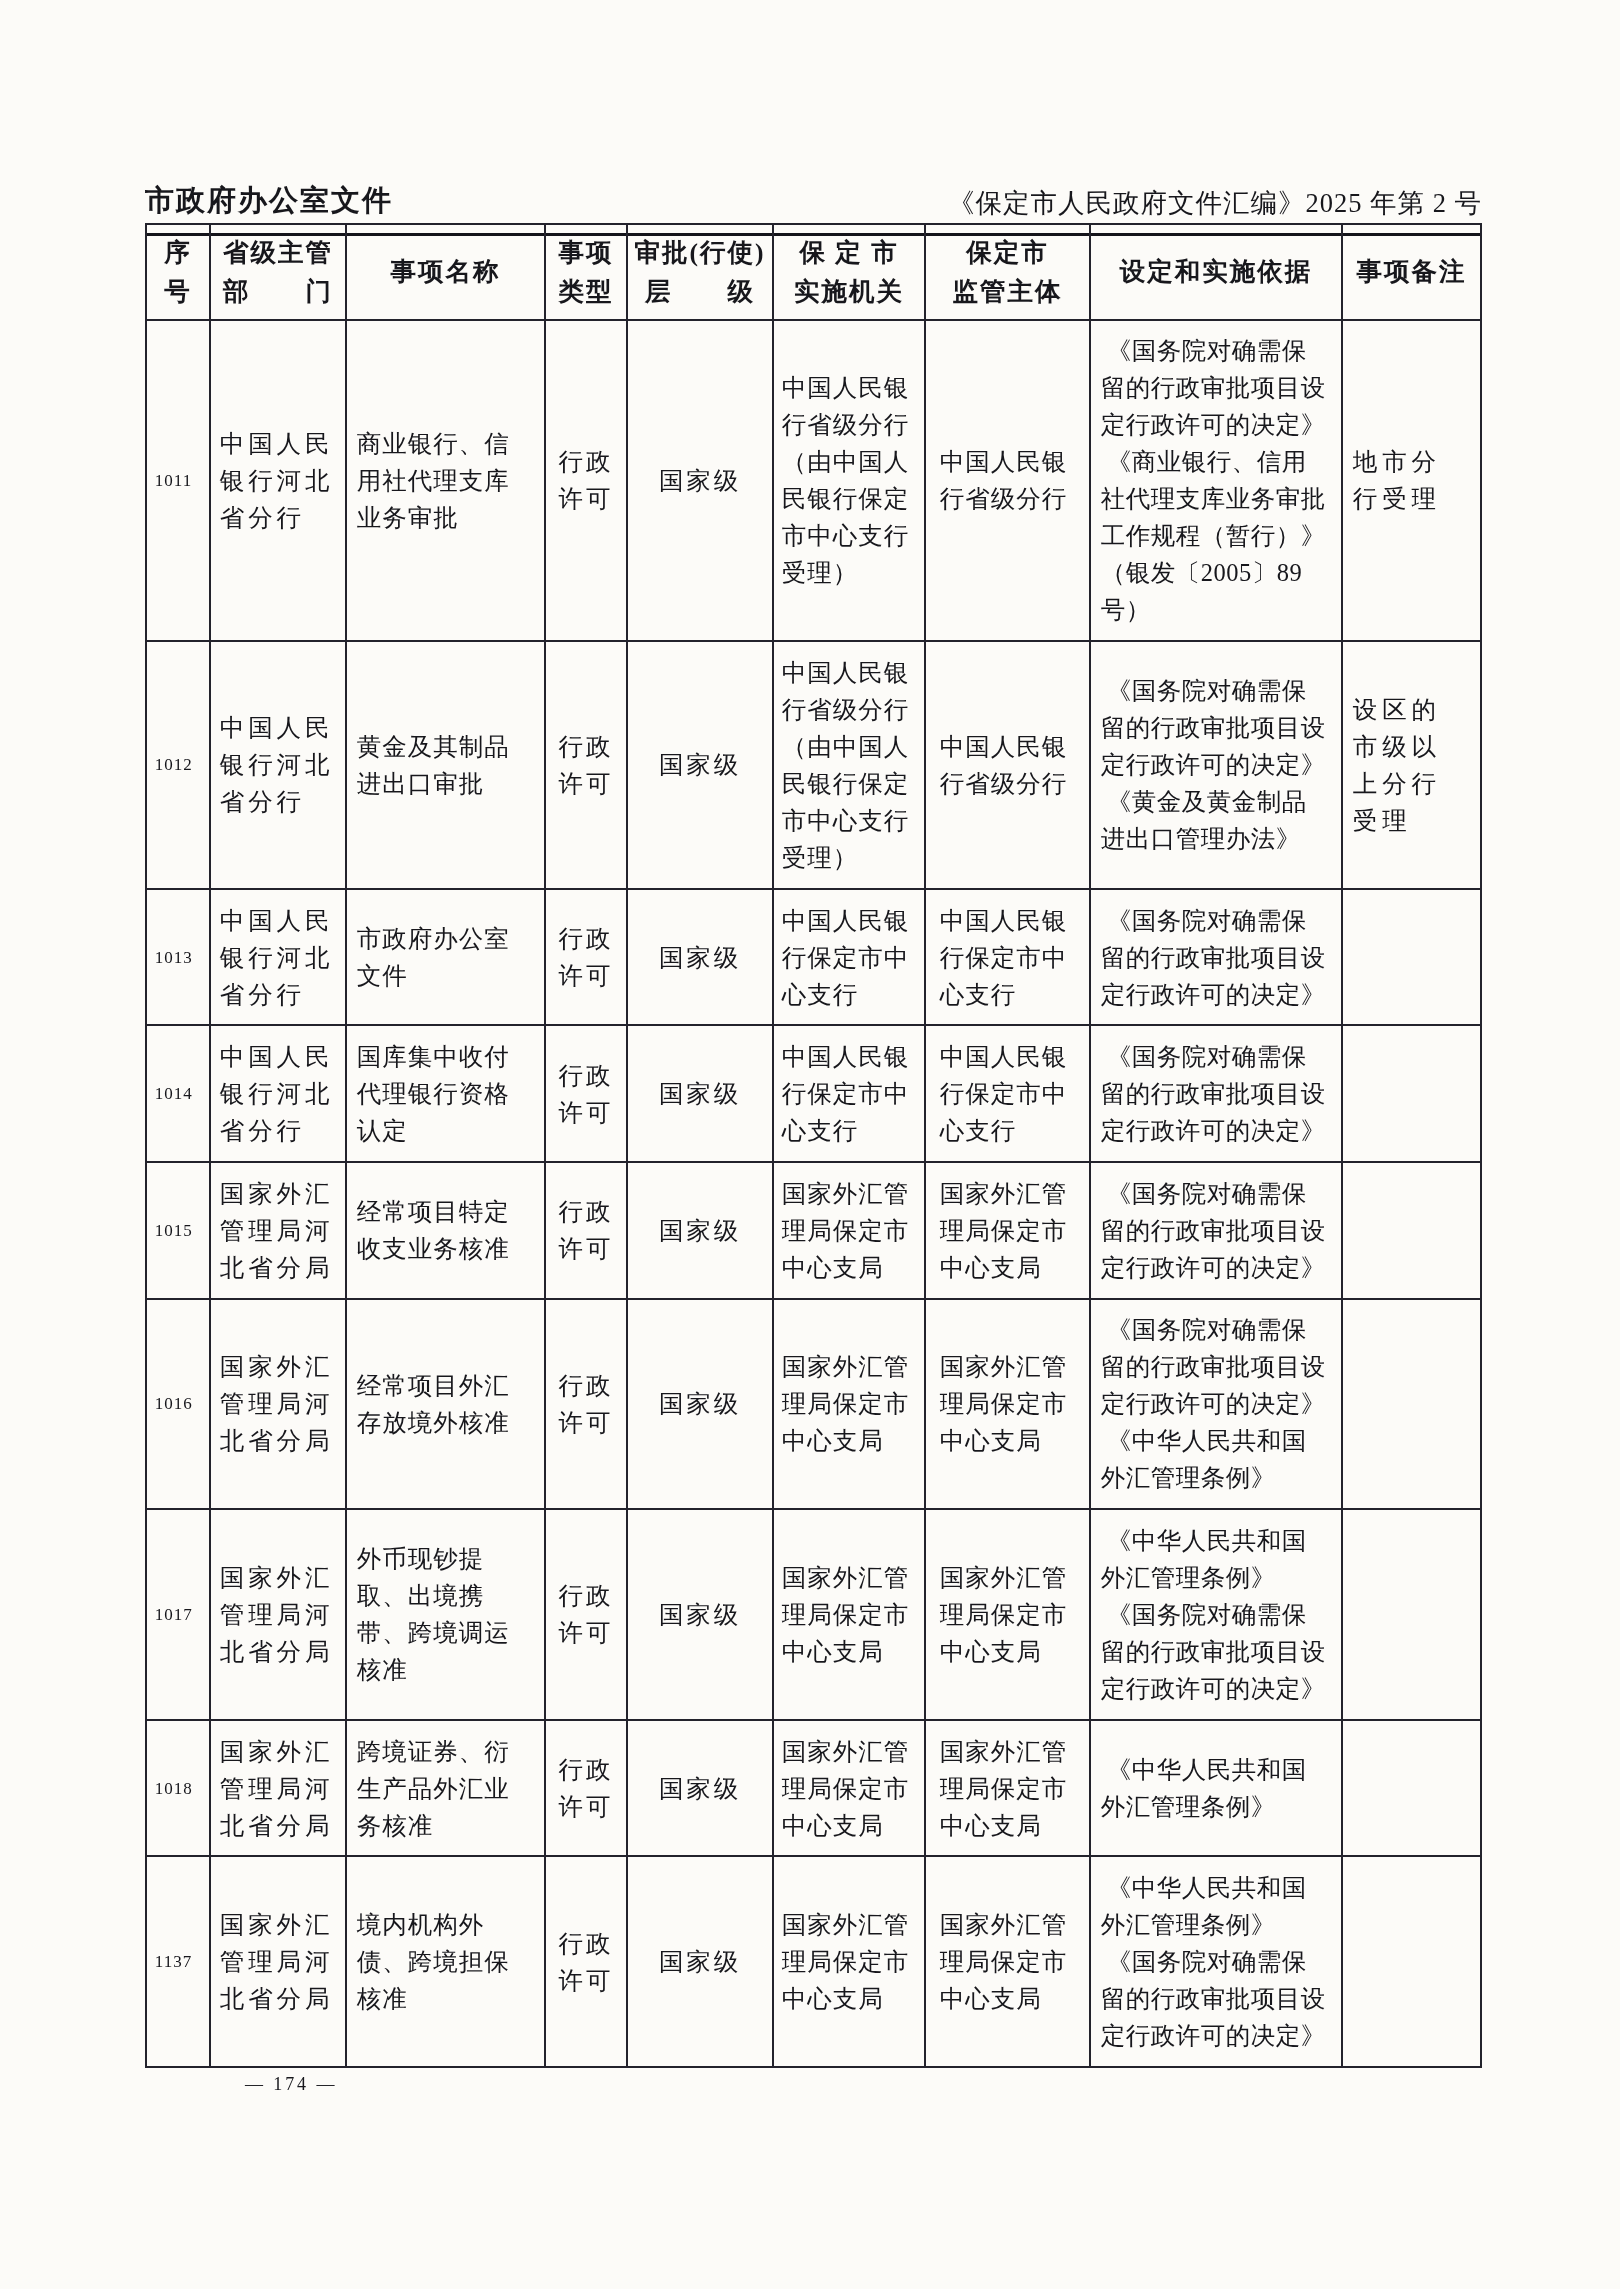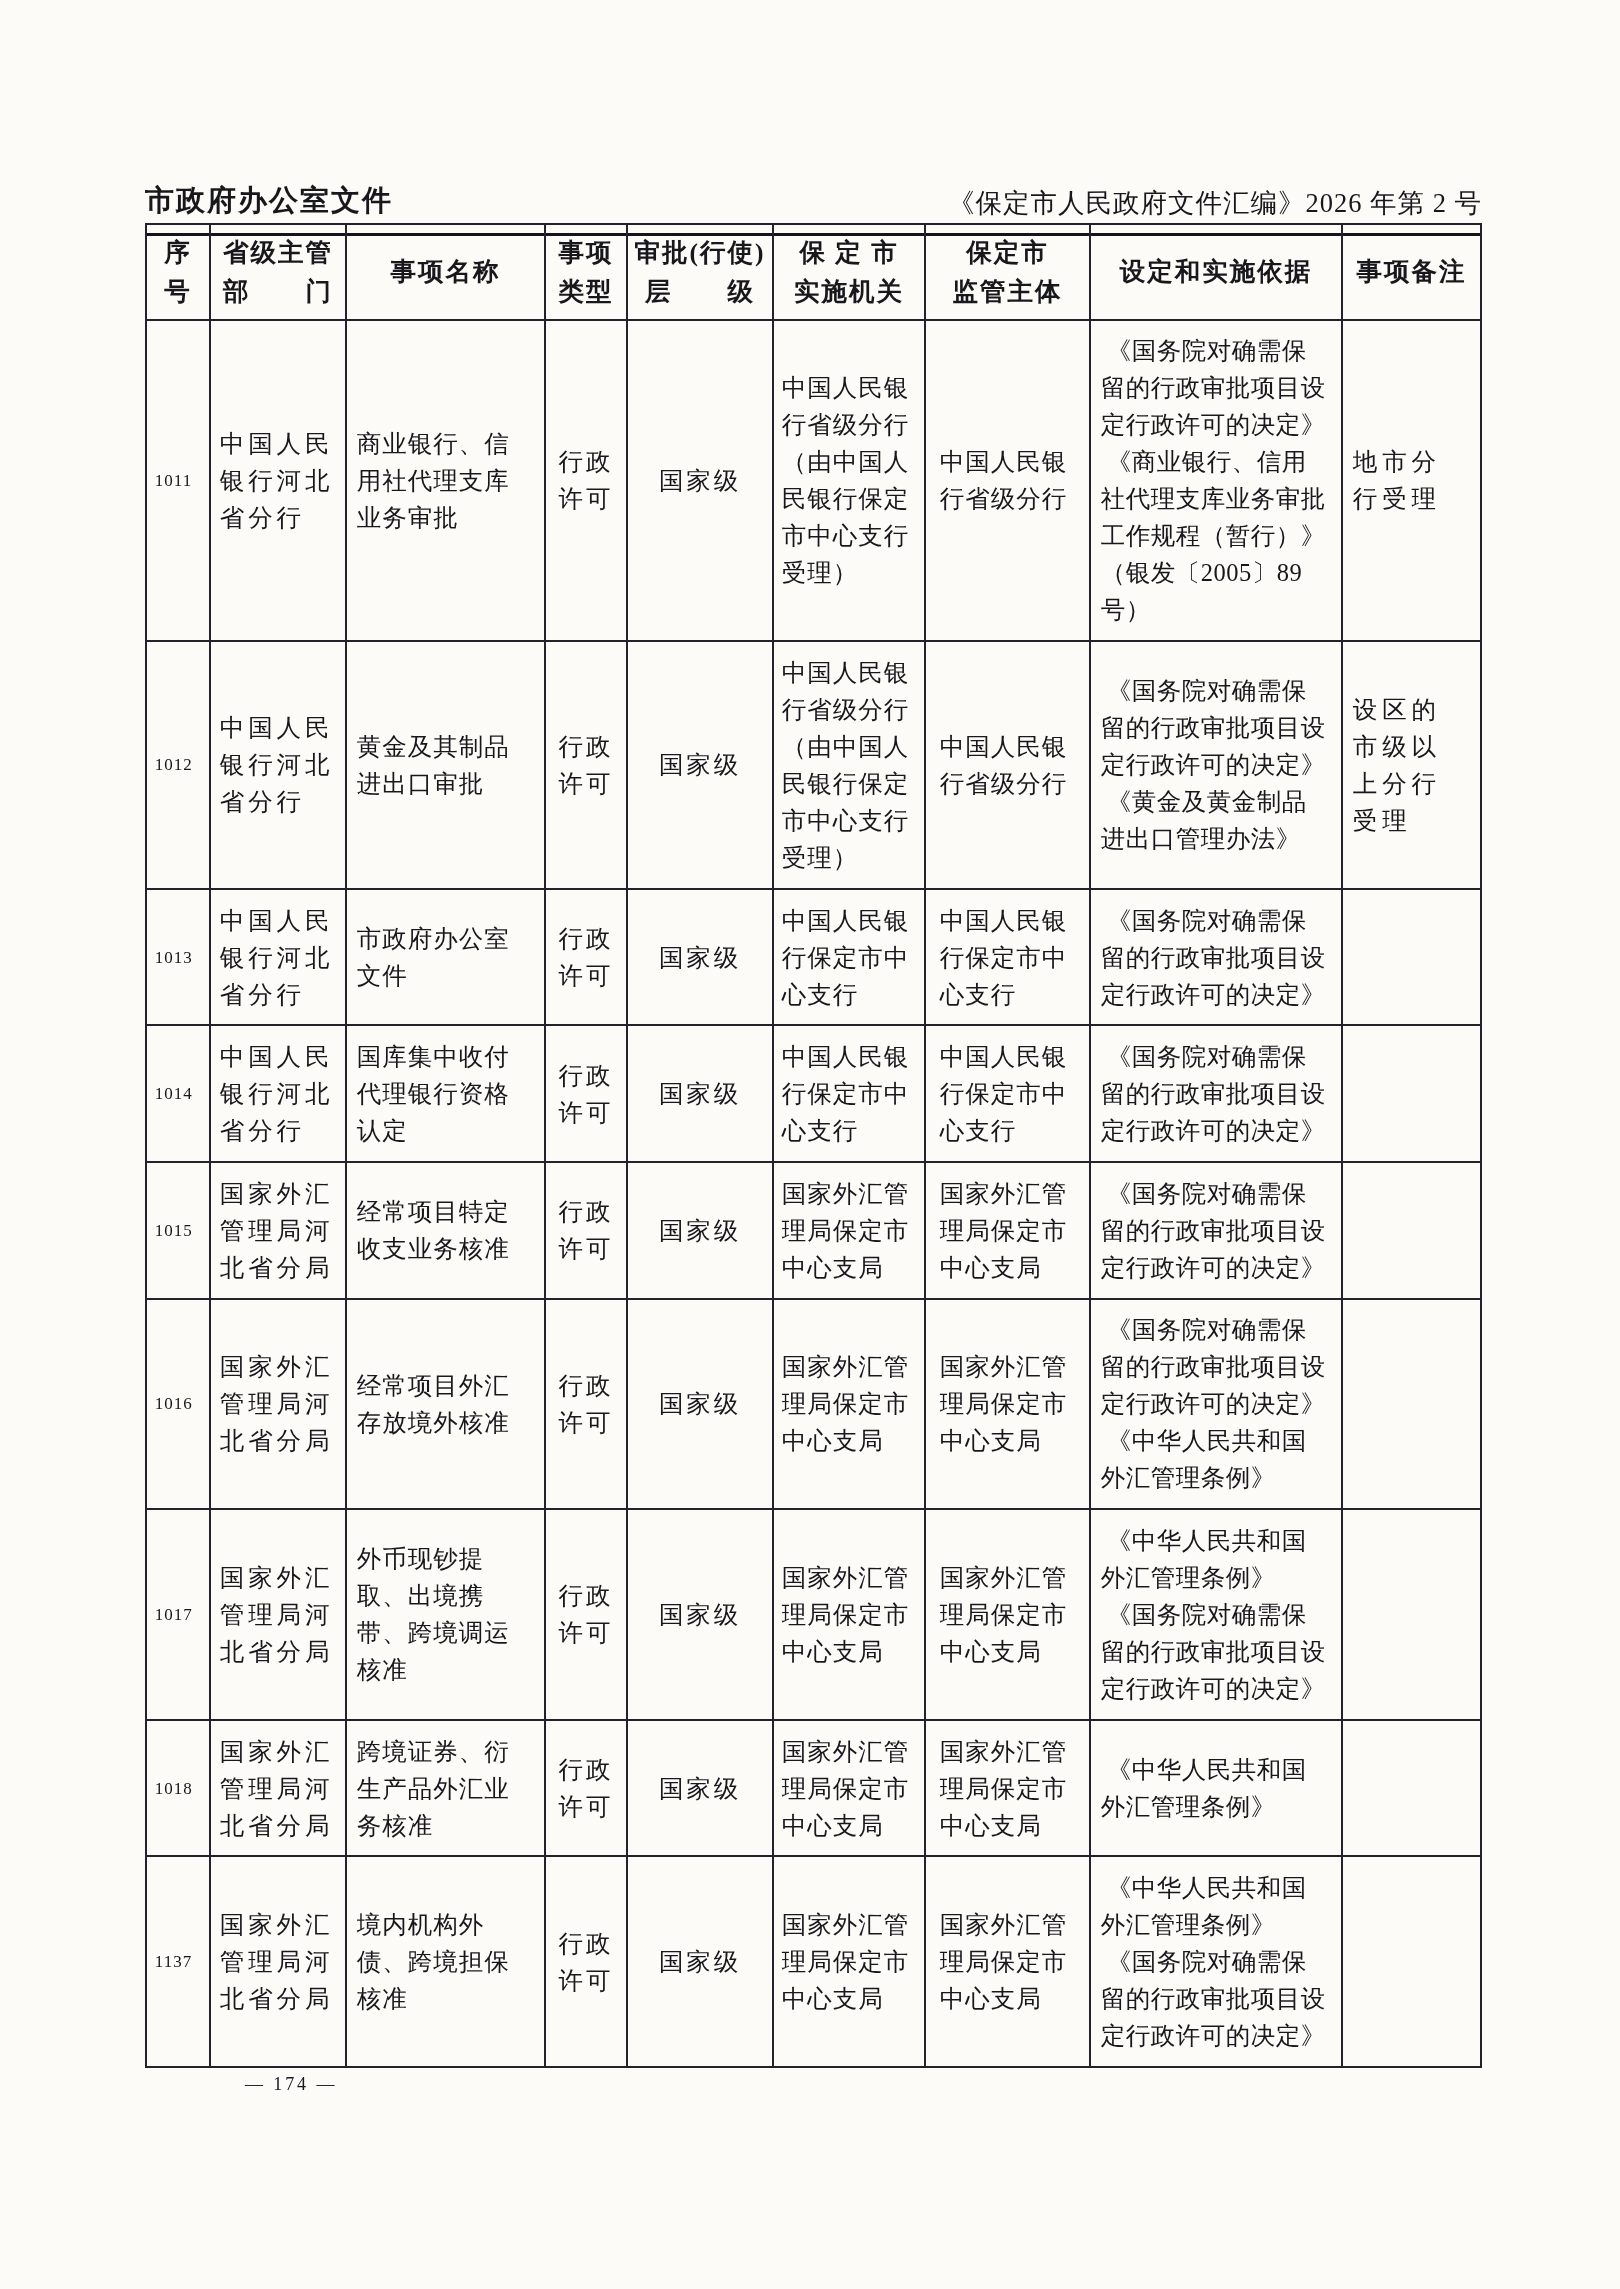--- a/index.html
+++ b/index.html
@@ -63,21 +63,21 @@
     font-size:18px;letter-spacing:2.9px;
   }
 </style>
 </head>
 <body>
 
 <div class="sheet">
 
   <div class="page-header">
     <div class="header-left">市政府办公室文件</div>
-    <div class="header-right">《保定市人民政府文件汇编》2026 年第 2 号</div>
+    <div class="header-right">《保定市人民政府文件汇编》2025 年第 2 号</div>
   </div>
 
   <table class="approval">
     <colgroup>
       <col style="width:64px">
       <col style="width:136px">
       <col style="width:199px">
       <col style="width:82px">
       <col style="width:146px">
       <col style="width:152px">

